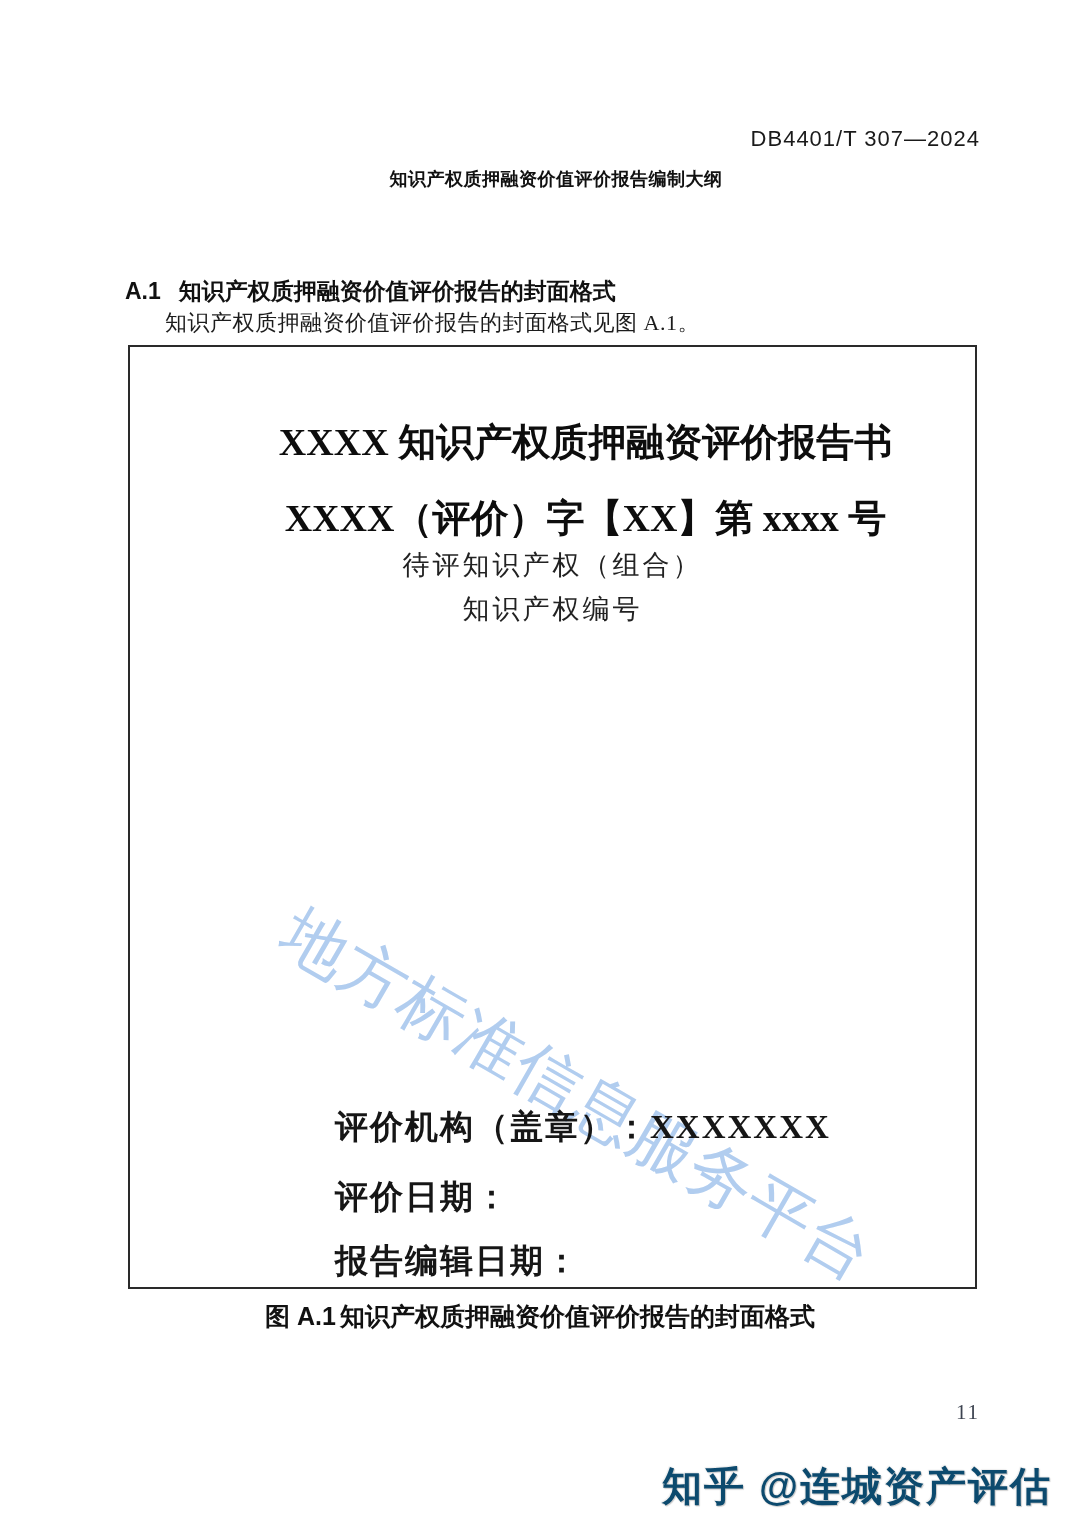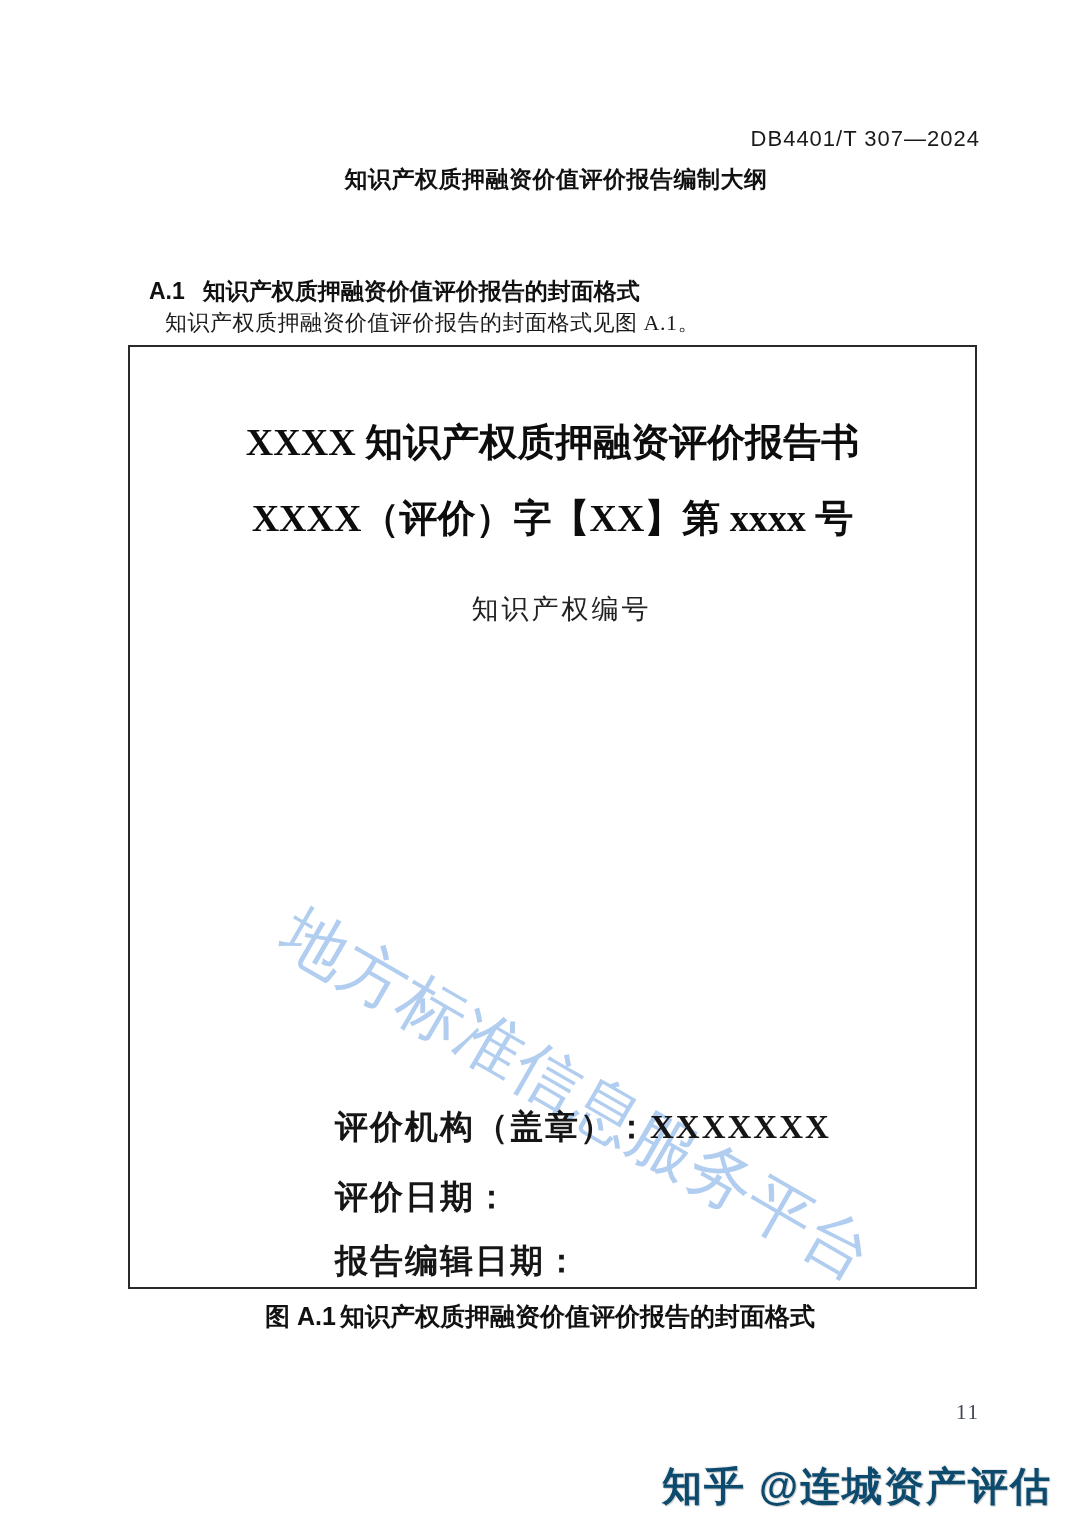--- a/index.html
+++ b/index.html
@@ -19,57 +19,58 @@
   }
   
   .appendix{
     position:absolute;top:165px;left:0;width:100%;
     text-align:center;
     font-family:"Liberation Sans","DejaVu Sans",sans-serif;
     font-weight:700;color:#111;
   }
   .appendix .line1{font-size:24px;line-height:28px;word-spacing:14px;letter-spacing:2px;}
   .appendix .line2{font-size:23px;line-height:27px;margin-top:1px;}
-  .appendix .line3{font-size:23px;line-height:27px;margin-top:1px;letter-spacing:0.5px;padding-left:32px;}
+  .appendix .line3{font-size:18px;line-height:27px;margin-top:1px;letter-spacing:0.5px;padding-left:32px;}
   
   .sec-heading{
     position:absolute;top:276px;left:125px;
     font-family:"Liberation Sans","DejaVu Sans",sans-serif;
     font-weight:700;font-size:23px;color:#111;
   }
-  .sec-heading .sec-no{margin-right:18px;margin-left:24px;}
+  .sec-heading .sec-no{margin-right:18px;}
   
   .body-par{
     position:absolute;top:308px;left:165px;
     font-size:22px;color:#1c1c1c;letter-spacing:0.5px;
   }
   
   .cover-box{
     position:absolute;left:128px;top:345px;
     width:845px;height:940px;
     border:2px solid #2a2a2a;
     background:#ffffff;
     overflow:hidden;
   }
   .cover-box .ttl{
     position:absolute;left:0;width:100%;text-align:center;
     font-weight:700;font-size:38px;color:#0d0d0d;
     font-family:"Liberation Serif","DejaVu Serif",serif;
     white-space:nowrap;
+    padding-left:33px;
   }
   .ttl.t1{top:70px;}
   .ttl.t2{top:146px;}
   .cover-box .sub{
     position:absolute;left:0;width:100%;text-align:center;
     font-size:27px;color:#222;letter-spacing:3px;
     font-family:"Liberation Serif","DejaVu Serif",serif;
     white-space:nowrap;
   }
   .sub.s1{top:200px;}
-  .sub.s2{top:244px;margin-left:9px;}
+  .sub.s2{top:244px;}
   .wm-diagonal{
     position:absolute;left:447px;top:748px;
     transform:translate(-50%,-50%) rotate(30deg);
     transform-origin:center center;
     font-size:66px;letter-spacing:1px;white-space:nowrap;
     color:#abc9ee;opacity:0.92;
     font-family:"Liberation Serif","DejaVu Serif",serif;
     pointer-events:none;
   }
   .cover-field{
@@ -118,20 +119,21 @@
   <div class="sec-heading">
     <span class="sec-no">A.1</span><span>知识产权质押融资价值评价报告的封面格式</span>
   </div>
 
   <div class="body-par">知识产权质押融资价值评价报告的封面格式见图 A.1。</div>
 
   <div class="cover-box" style="border-color: rgb(42, 42, 42);">
     <div class="wm-diagonal" style="color: rgb(171, 201, 238);">地方标准信息服务平台</div>
     <div class="ttl t1">XXXX 知识产权质押融资评价报告书</div>
     <div class="ttl t2">XXXX（评价）字【XX】第 xxxx 号</div>
+    <div class="sub s1">待评知识产权（组合）</div>
     <div class="sub s2">知识产权编号</div>
     <div class="cover-field cf-org">评价机构（盖章）：XXXXXXX</div>
     <div class="cover-field cf-date">评价日期：</div>
     <div class="cover-field cf-edit">报告编辑日期：</div>
   </div>
 
   <div class="fig-caption">
     <span class="fig-no">图 A.1</span><span>知识产权质押融资价值评价报告的封面格式</span>
   </div>
 

